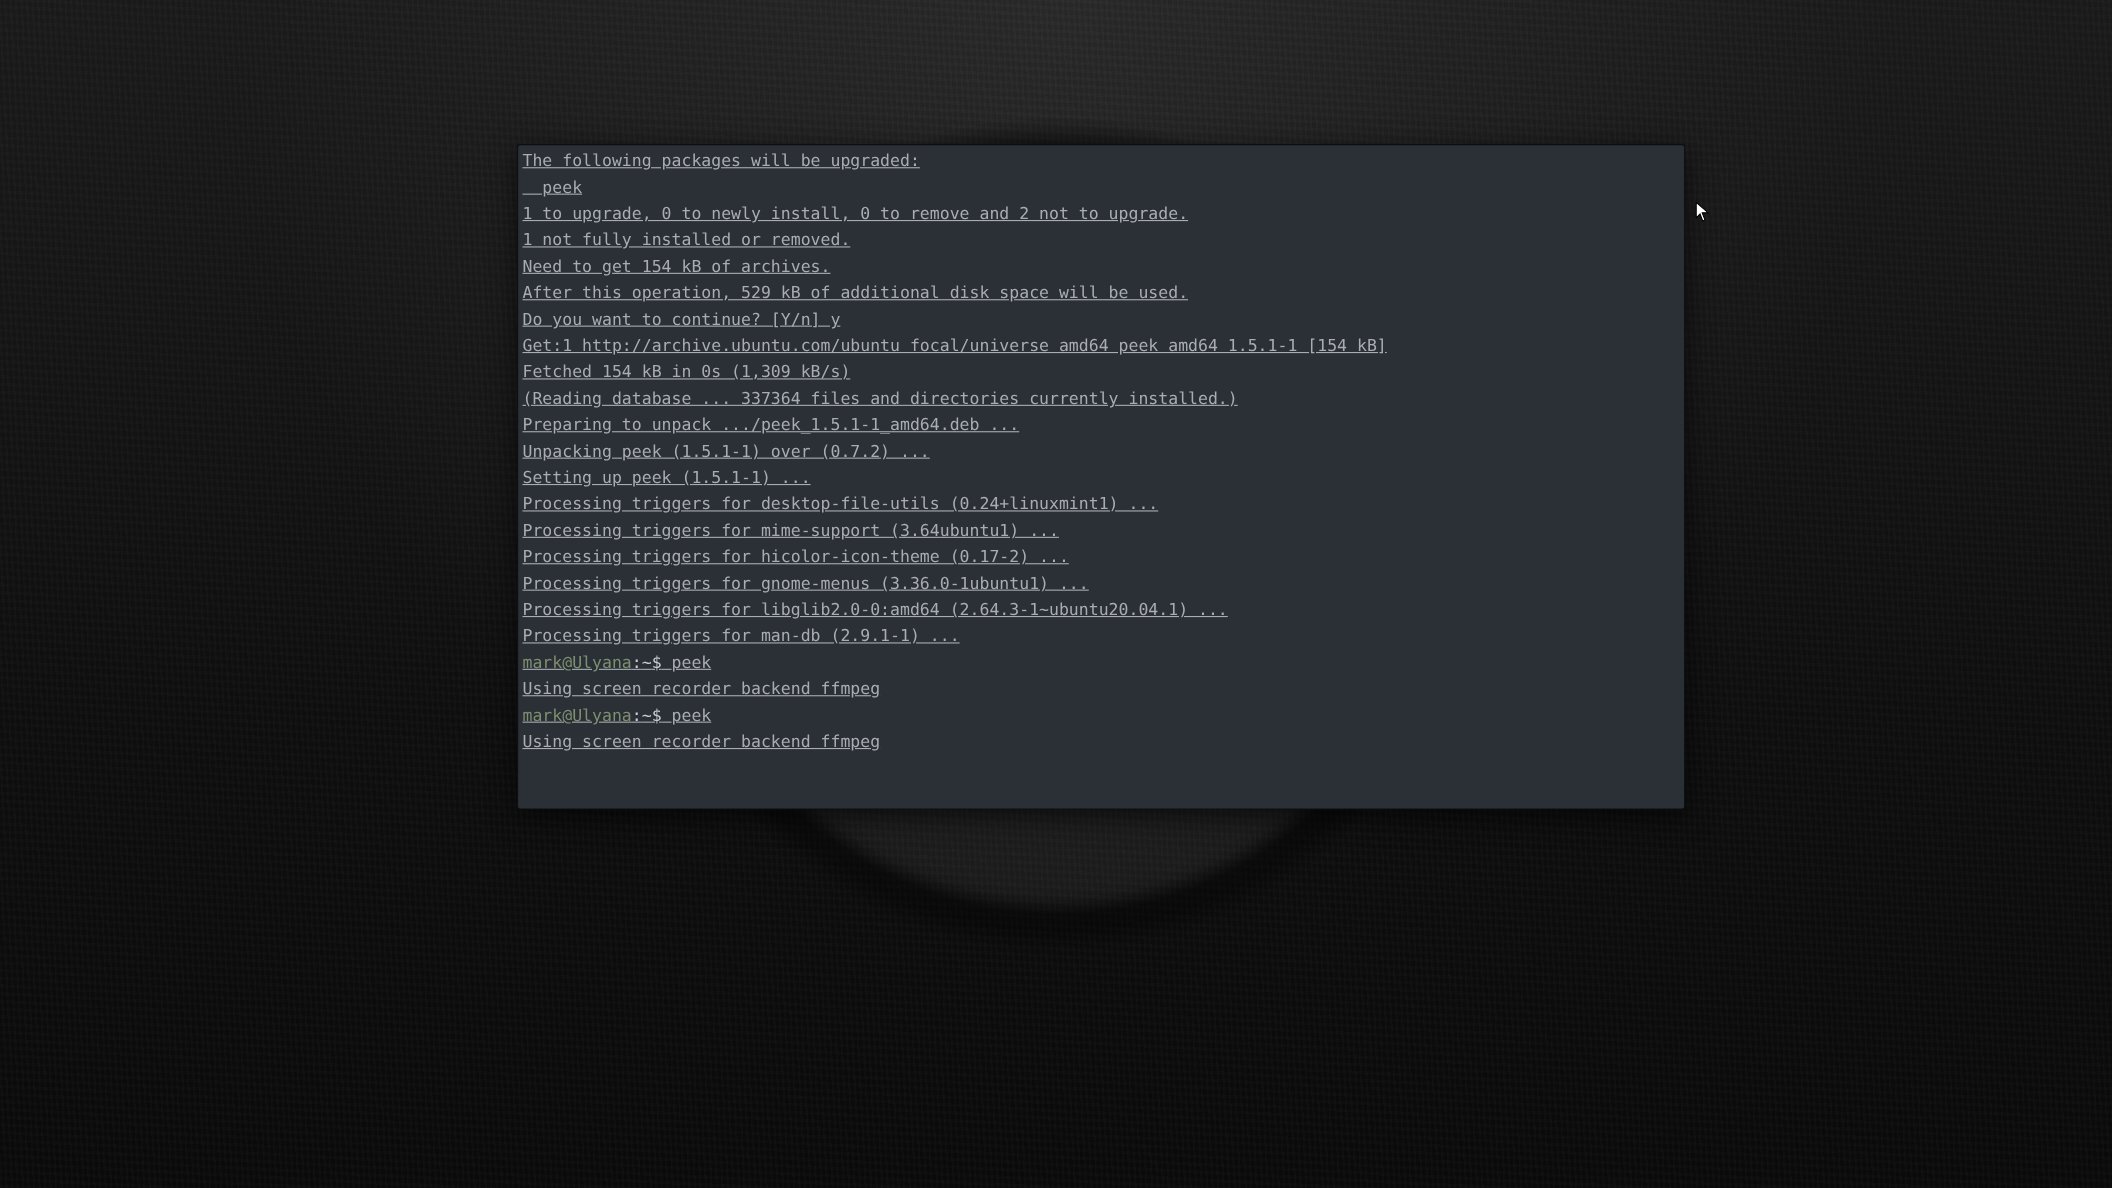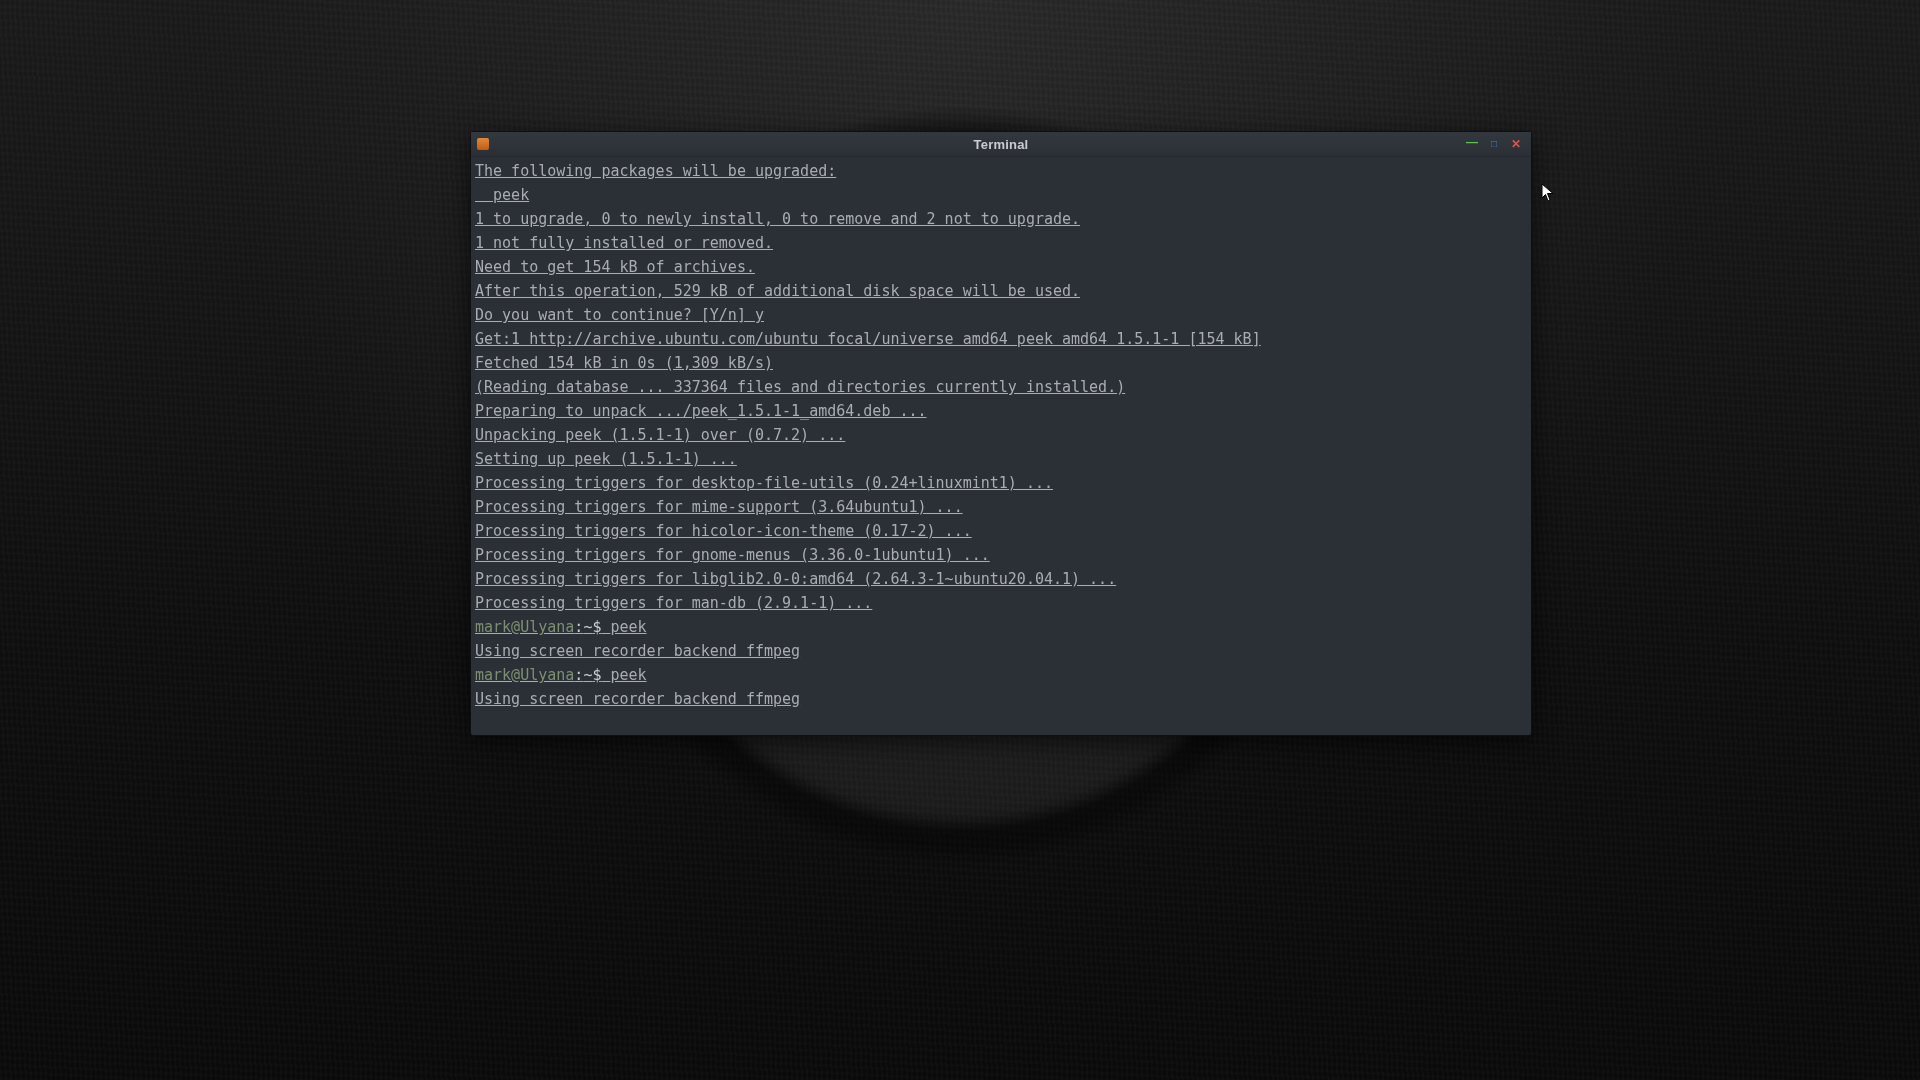--- a/index.html
+++ b/index.html
@@ -116,35 +116,20 @@
     pointer-events: none;
   }
   .cursor svg { display:block; }
 </style>
 </head>
 <body>
 
 <div class="desktop">
 
   <div class="term-window">
-    <div class="titlebar">
-      <div class="app-icon"></div>
-      <div class="title">Terminal</div>
-      <div class="win-controls">
-        <div class="win-btn">
-            <span class="min-glyph">—</span>
-          </div>
-        <div class="win-btn">
-            <span class="max-glyph">□</span>
-          </div>
-        <div class="win-btn">
-            <span class="close-glyph">✕</span>
-          </div>
-      </div>
-    </div>
 
     <div class="term-body">
 <pre class="term"><span>The following packages will be upgraded:</span>
 <span>  peek</span>
 <span>1 to upgrade, 0 to newly install, 0 to remove and 2 not to upgrade.</span>
 <span>1 not fully installed or removed.</span>
 <span>Need to get 154 kB of archives.</span>
 <span>After this operation, 529 kB of additional disk space will be used.</span>
 <span>Do you want to continue? [Y/n] y</span>
 <span>Get:1 http://archive.ubuntu.com/ubuntu focal/universe amd64 peek amd64 1.5.1-1 [154 kB]</span>

